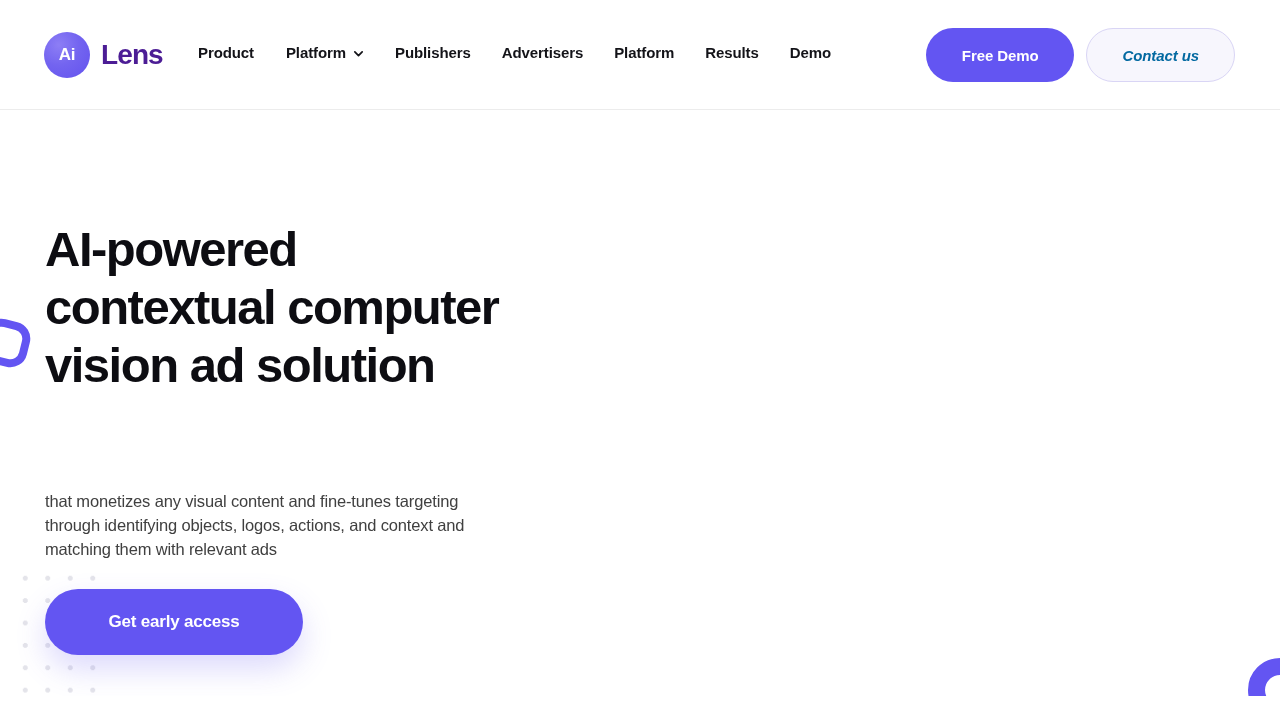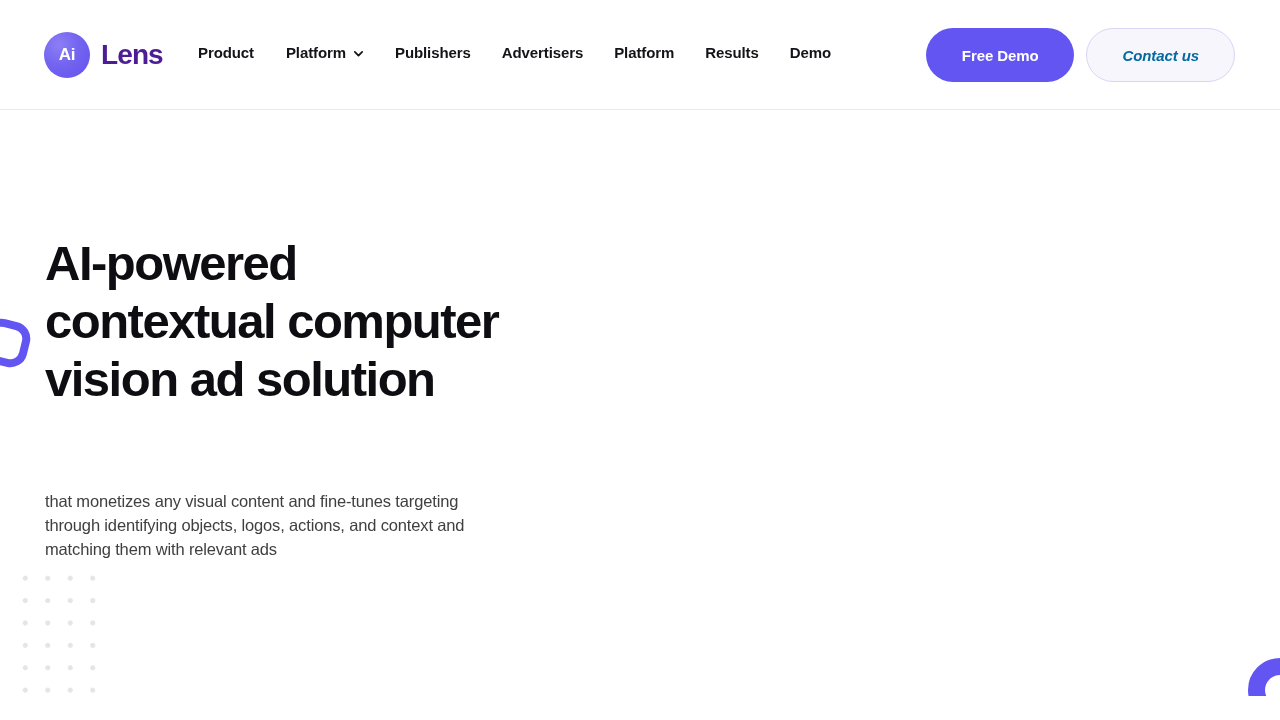--- a/index.html
+++ b/index.html
@@ -143,21 +143,21 @@
   .hero {
     position: absolute;
     top: 110px; left: 0;
     width: 1280px;
     height: 610px;
   }
 
   .headline {
     position: absolute;
     left: 45px;
-    top: 124px;
+    top: 110px;
     width: 470px;
     font-size: 49px;
     line-height: 58px;
     font-weight: bold;
     color: #0d0d12;
     letter-spacing: -1.5px;
     z-index: 10;
   }
 
   .subtitle {
@@ -286,18 +286,19 @@
     <div class="deco-square">
       <svg width="56" height="56" viewBox="0 0 56 56">
         <rect x="9" y="9" width="38" height="38" rx="13" ry="13" transform="rotate(14 28 28)" fill="none" stroke="#6355f2" stroke-width="8"></rect>
       </svg>
     </div>
 
     <h1 class="headline">AI-powered contextual computer vision ad solution</h1>
 
     <p class="subtitle">that monetizes any visual content and fine-tunes targeting through identifying objects, logos, actions, and context and matching them with relevant ads</p>
 
+    <button class="btn-early">Get early access</button>
 
     <div class="deco-donut"></div>
 
   </section>
 
 </div>
 
 </body></html>

